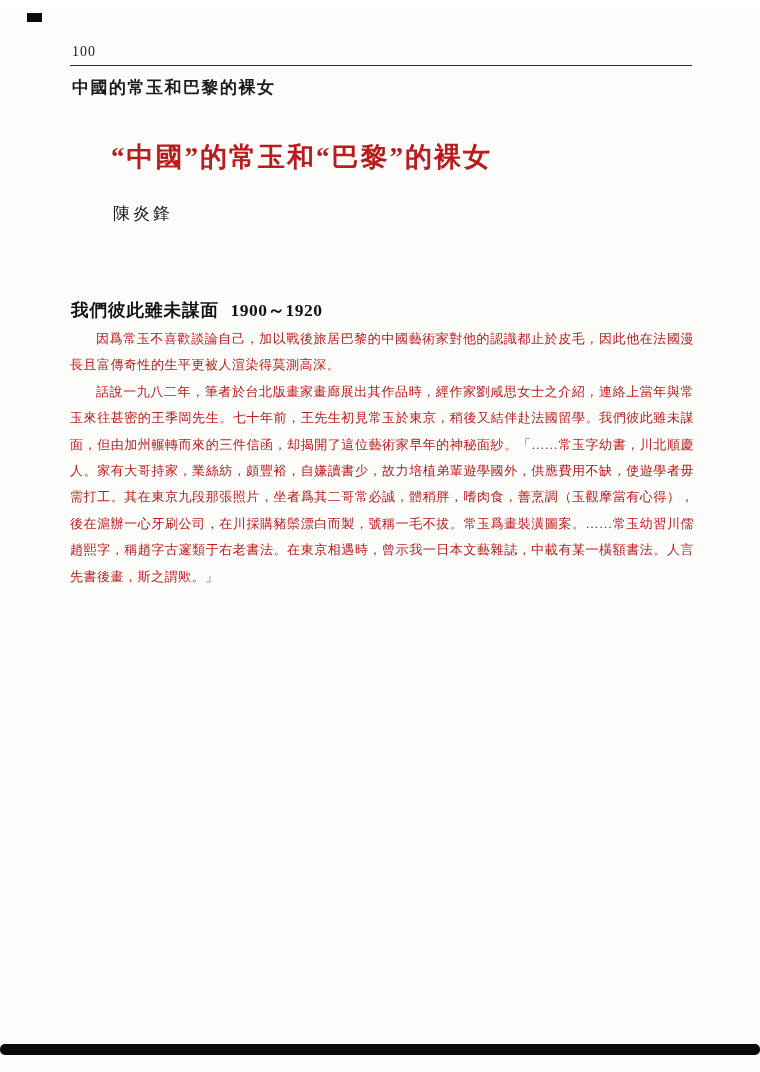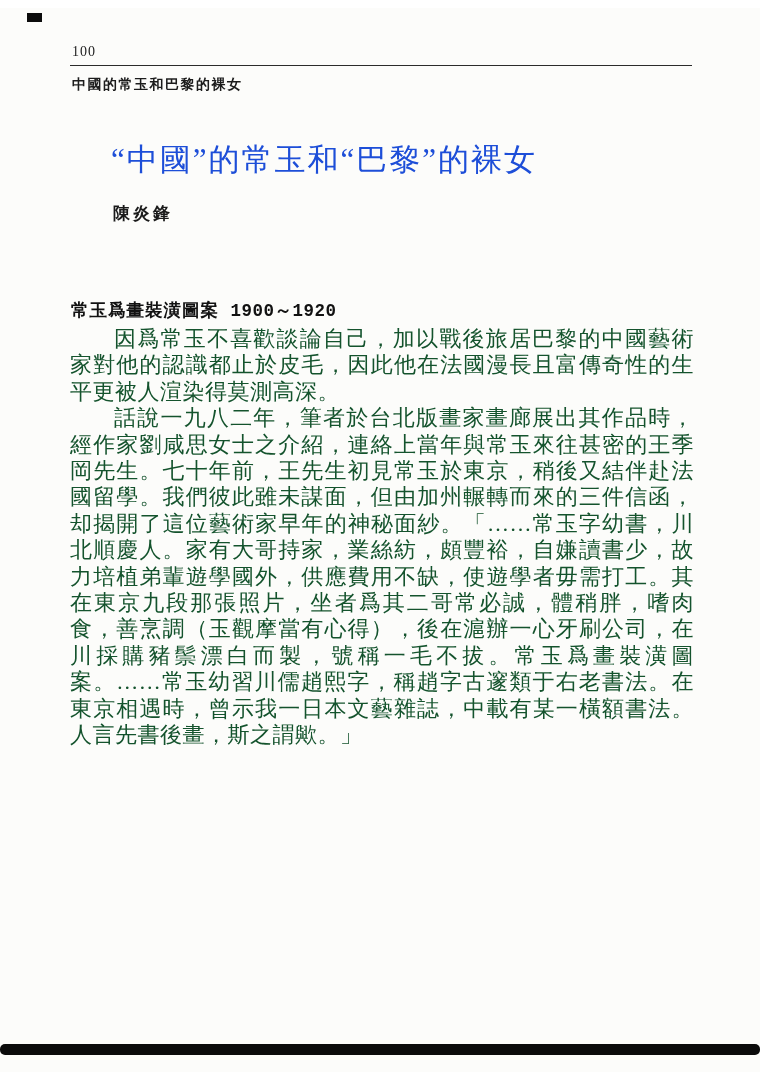--- a/index.html
+++ b/index.html
@@ -43,64 +43,63 @@
     position: absolute;
     top: 57px; left: 70px;
     width: 622px;
     border: none;
     border-top: 1.6px solid #2b2b2b;
   }
 
   .running-header {
     position: absolute;
     top: 68px; left: 72px;
-    font-size: 14px;
+    font-size: 17px;
     font-weight: bold;
     letter-spacing: 1.5px;
     color: #1c1c1c;
   }
 
   .article-title {
     position: absolute;
     top: 131px; left: 111px;
-    font-size: 31px;
-    font-weight: normal;
+    font-size: 27px;
+    font-weight: bold;
     letter-spacing: 2px;
-    color: #1d4ed8;
+    color: #b91c1c;
     white-space: nowrap;
   }
 
   .article-author {
     position: absolute;
     top: 194px; left: 113px;
     font-size: 17px;
     letter-spacing: 3px;
     color: #1a1a1a;
-    font-weight: bold;
   }
 
   .section-heading {
     position: absolute;
     top: 290px; left: 71px;
     font-size: 17.5px;
     font-weight: bold;
     letter-spacing: 1px;
     color: #121212;
   }
-  .section-heading .years { margin-left: 6px; letter-spacing: 0.5px; font-family: Liberation Mono, monospace; }
+  .section-heading .years { margin-left: 6px; letter-spacing: 0.5px; }
 
   .article-body {
     position: absolute;
     top: 318px; left: 70px;
     width: 624px;
-    font-size: 22px;
+    font-size: 13px;
     line-height: 26.4px;
     letter-spacing: 0.5px;
     text-align: justify;
-    color: #14532d;
+    color: #b91c1c;
   }
   .article-body p {
     text-indent: 2em;
   }
 </style>
 </head>
 <body>
 
 <div class="page">
 
@@ -110,21 +109,21 @@
 
   <hr class="header-rule">
 
   <div class="running-header">中國的常玉和巴黎的裸女</div>
 
   <h1 class="article-title">“中國”的常玉和“巴黎”的裸女</h1>
 
   <div class="article-author">陳炎鋒</div>
 
   <h2 class="section-heading">
-    <span>常玉爲畫裝潢圖案</span>
+    <span>我們彼此雖未謀面</span>
     <span class="years">1900～1920</span>
   </h2>
 
   <div class="article-body">
     <p>因爲常玉不喜歡談論自己，加以戰後旅居巴黎的中國藝術家對他的認識都止於皮毛，因此他在法國漫長且富傳奇性的生平更被人渲染得莫測高深。</p>
     <p>話說一九八二年，筆者於台北版畫家畫廊展出其作品時，經作家劉咸思女士之介紹，連絡上當年與常玉來往甚密的王季岡先生。七十年前，王先生初見常玉於東京，稍後又結伴赴法國留學。我們彼此雖未謀面，但由加州輾轉而來的三件信函，却揭開了這位藝術家早年的神秘面紗。「……常玉字幼書，川北順慶人。家有大哥持家，業絲紡，頗豐裕，自嫌讀書少，故力培植弟輩遊學國外，供應費用不缺，使遊學者毋需打工。其在東京九段那張照片，坐者爲其二哥常必誠，體稍胖，嗜肉食，善烹調（玉觀摩當有心得），後在滬辦一心牙刷公司，在川採購豬鬃漂白而製，號稱一毛不拔。常玉爲畫裝潢圖案。……常玉幼習川儒趙熙字，稱趙字古邃類于右老書法。在東京相遇時，曾示我一日本文藝雜誌，中載有某一橫額書法。人言先書後畫，斯之謂歟。」</p>
   </div>
 
   <div class="scan-bar-bottom"></div>
 

